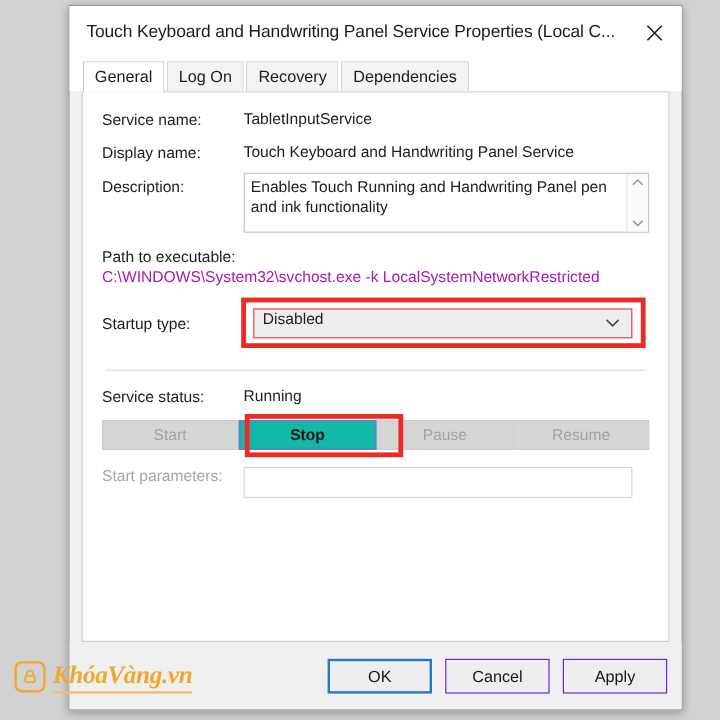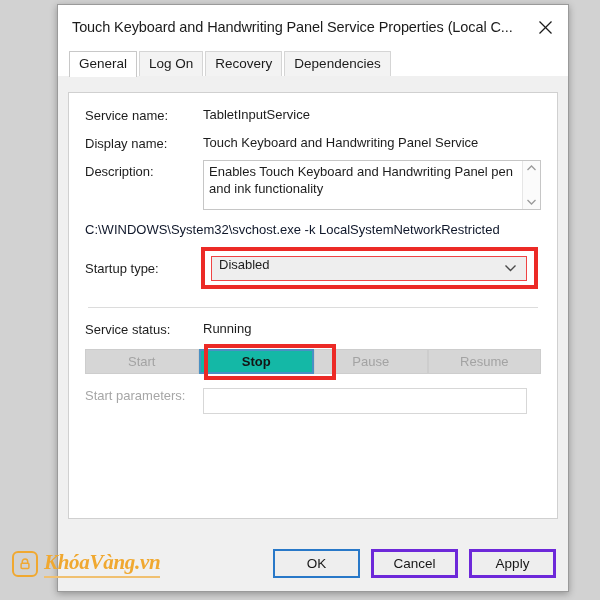--- a/index.html
+++ b/index.html
@@ -88,21 +88,21 @@
     border-color: #c8c8c8;
     position: relative;
     top: 1px;
     padding-bottom: 6px;
   }
 
   
   .panel {
     background: #ffffff;
     border: 1px solid #d0d0d0;
-    margin: 16px 10px;
+    margin: 0 10px;
     flex: 1;
     position: relative;
     box-sizing: border-box;
     padding: 14px 16px 0 16px;
   }
 
   .row {
     display: flex;
     align-items: flex-start;
     margin-bottom: 12px;
@@ -146,21 +146,21 @@
     flex-direction: column;
     justify-content: space-between;
     align-items: center;
     padding: 3px 0;
     cursor: pointer;
   }
   .descscroll svg { display: block; }
 
   .pathblock { margin-bottom: 14px; }
   .pathlabel { font-size: 13px; color: #1d1d1d; margin-bottom: 2px; }
-  .pathvalue { font-size: 13px; color: #0f172a; white-space: nowrap; }
+  .pathvalue { font-size: 13px; color: #a21caf; white-space: nowrap; }
 
   
   .startup-wrap {
     position: relative;
     display: flex;
     align-items: center;
     margin-bottom: 4px;
     height: 34px;
   }
   .redbox {
@@ -274,21 +274,21 @@
     padding-right: 12px;
     gap: 11px;
     background: #f0f0f0;
   }
   .fbtn {
     width: 87px;
     height: 29px;
     font-size: 13.5px;
     color: #171717;
     background: #eeeeee;
-    border: 3px solid #6d28d9;
+    border: 1px solid #6d28d9;
     display: flex;
     align-items: center;
     justify-content: center;
     cursor: pointer;
     box-sizing: border-box;
   }
   .fbtn.default {
     border: 2px solid #2878c8;
   }
 
@@ -353,37 +353,38 @@
     </div>
 
     <div class="row">
       <div class="lbl">Display name:</div>
       <div class="val">Touch Keyboard and Handwriting Panel Service</div>
     </div>
 
     <div class="row">
       <div class="lbl">Description:</div>
       <div class="descbox">
-        <div class="desctext">Enables Touch Keyboard and Handwriting Panel pen and ink functionality</div>
+        <div class="desctext">Enables Touch Running and Handwriting Panel pen and ink functionality</div>
         <div class="descscroll">
           <span>
             <svg width="11" height="8" viewBox="0 0 11 8" aria-hidden="true">
               <polyline points="1.5,6 5.5,2 9.5,6" fill="none" stroke="#9a9a9a" stroke-width="1.3"></polyline>
             </svg>
           </span>
           <span>
             <svg width="11" height="8" viewBox="0 0 11 8" aria-hidden="true">
               <polyline points="1.5,2 5.5,6 9.5,2" fill="none" stroke="#9a9a9a" stroke-width="1.3"></polyline>
             </svg>
           </span>
         </div>
       </div>
     </div>
 
     <div class="pathblock">
+      <div class="pathlabel">Path to executable:</div>
       <div class="pathvalue">C:\WINDOWS\System32\svchost.exe -k LocalSystemNetworkRestricted</div>
     </div>
 
     <div class="startup-wrap">
       <div class="lbl">Startup type:</div>
       <div class="combo">
         <div class="combo-text">Disabled</div>
         <div class="combo-arrow">
           <svg width="13" height="9" viewBox="0 0 13 9" aria-hidden="true">
             <polyline points="1.5,2 6.5,7 11.5,2" fill="none" stroke="#4a4a4a" stroke-width="1.4"></polyline>

